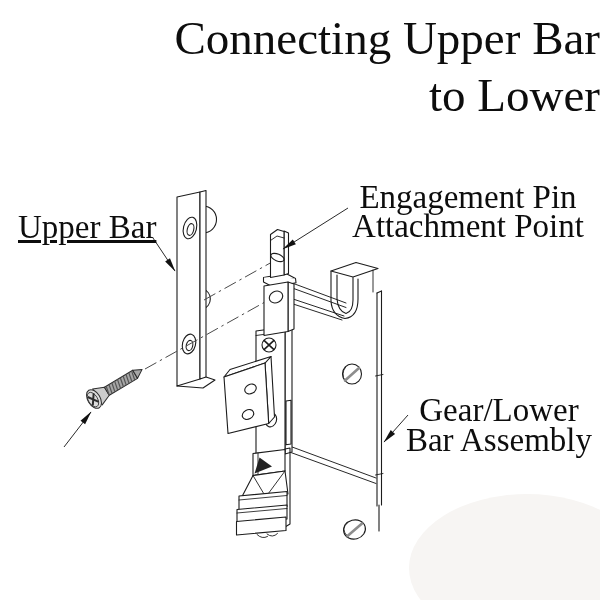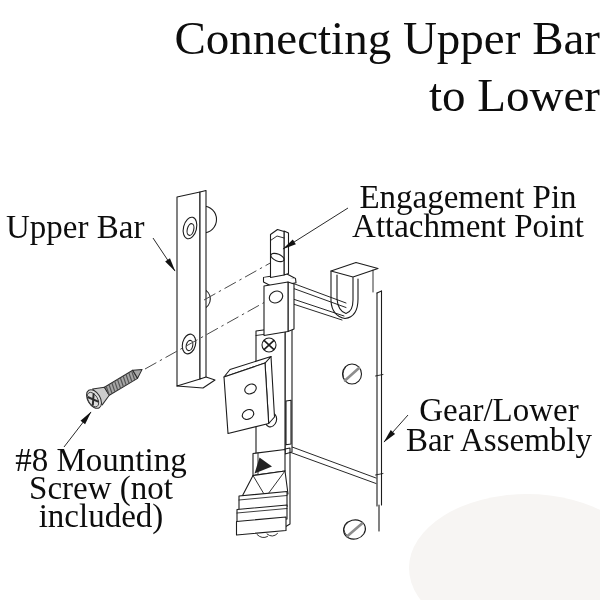--- a/index.html
+++ b/index.html
@@ -6,21 +6,21 @@
   .stage{
     position:relative;width:600px;height:600px;background:#ffffff;overflow:hidden;
     font-family:"Liberation Serif","DejaVu Serif",serif;color:#0d0d0d;
   }
   .title{
     position:absolute;top:10px;left:0;width:600px;text-align:right;
     font-size:47px;line-height:57px;white-space:nowrap;
   }
   .lbl{position:absolute;white-space:nowrap;font-size:33px;}
   .lbl.center{text-align:center;}
-  #upper-bar-label{left:6px;top:212px;line-height:30px;}
+  #upper-bar-label{left:18px;top:212px;line-height:30px;text-decoration:underline;}
   #engagement-label{left:334px;top:183px;width:268px;line-height:29px;}
   #gear-label{left:393px;top:395px;width:212px;line-height:30px;}
   #screw-label{left:0px;top:446px;width:202px;line-height:28px;}
   svg.art{position:absolute;left:0;top:0;}
 </style>
 </head>
 <body>
 
 <div class="stage">
 
@@ -154,19 +154,14 @@
   <div id="engagement-label" class="lbl center">
     <div>Engagement Pin</div>
     <div>Attachment Point</div>
   </div>
 
   <div id="gear-label" class="lbl center">
     <div>Gear/Lower</div>
     <div>Bar Assembly</div>
   </div>
 
-  <div id="screw-label" class="lbl center">
-    <div>#8 Mounting</div>
-    <div>Screw (not</div>
-    <div>included)</div>
-  </div>
 
 </div>
 
 </body></html>

